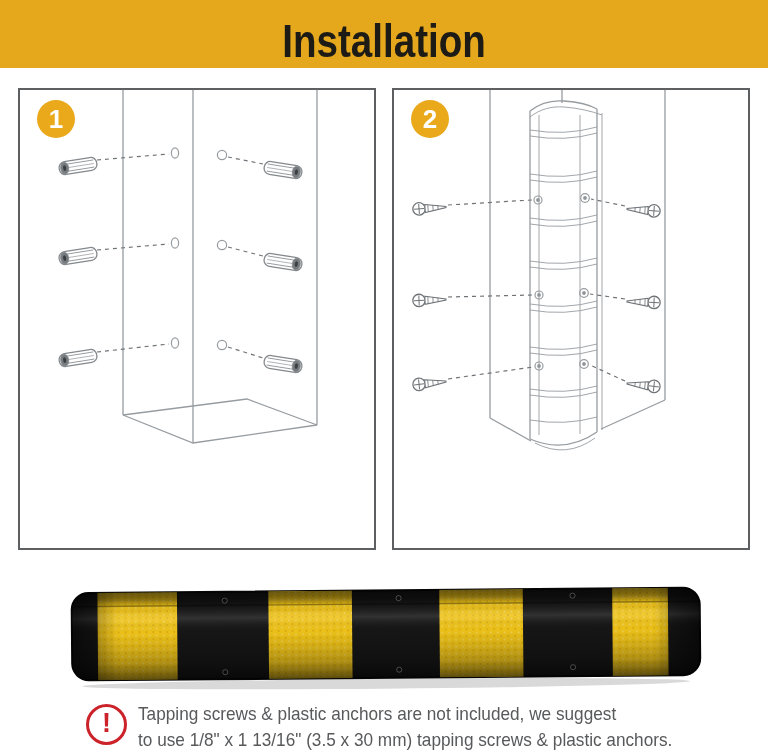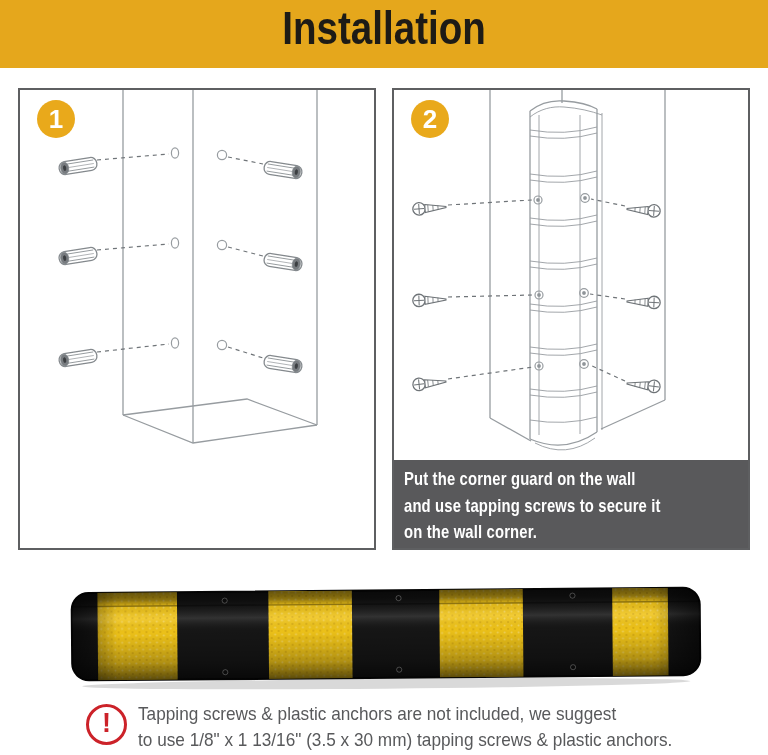--- a/index.html
+++ b/index.html
@@ -3,21 +3,21 @@
 <meta charset="utf-8">
 <title></title>
 <style>
   html,body{margin:0;padding:0;background:#fff;}
   .page{position:relative;width:768px;height:755px;background:#fff;overflow:hidden;
         font-family:"Liberation Sans",sans-serif;}
 
   
   .banner{position:absolute;left:0;top:0;width:768px;height:68px;
           background:var(--banner-bg,#E5A71C);
-          display:flex;align-items:flex-start;justify-content:center;}
+          display:flex;align-items:flex-end;justify-content:center;}
   .banner h1{margin:0;font-size:47px;font-weight:bold;color:var(--banner-text,#1D1B16);
              transform:scaleX(0.82);letter-spacing:0;}
 
   
   .panel{position:absolute;top:88px;width:358px;height:462px;box-sizing:border-box;
          border:2px solid var(--panel-border,#5E5F61);background:#fff;}
   .panel.p1{left:18px;} .panel.p2{left:392px;}
   .art{position:absolute;left:0;top:0;width:354px;height:370px;}
   .art svg{display:block;color:var(--line-art,#979CA0);}
   .badge{position:absolute;left:17px;top:10px;width:38px;height:38px;border-radius:50%;
@@ -180,27 +180,20 @@
           <use href="#screw" transform="translate(38,210) rotate(-2)"></use>
           <use href="#screw" transform="translate(38,293) rotate(-6)"></use>
           <use href="#screw" transform="translate(247,120) rotate(4) scale(-1,1)"></use>
           <use href="#screw" transform="translate(247,212) rotate(2) scale(-1,1)"></use>
           <use href="#screw" transform="translate(247,295) rotate(6) scale(-1,1)"></use>
         </g>
       </svg>
     </div>
     <div class="badge">
       <span>2</span>
-    </div>
-    <div class="caption">
-      <div class="cap-in">
-        <div>Put the corner guard on the wall</div>
-        <div>and use tapping screws to secure it</div>
-        <div>on the wall corner.</div>
-      </div>
     </div>
   </div>
 
   <div class="product">
     <svg viewBox="0 0 640 106" width="636" height="106">
       <defs>
         <linearGradient id="shade" x1="0" y1="0" x2="0" y2="1">
           <stop offset="0" stop-color="rgba(0,0,0,0.58)"></stop>
           <stop offset="0.09" stop-color="rgba(0,0,0,0.42)"></stop>
           <stop offset="0.16" stop-color="rgba(0,0,0,0.08)"></stop>

